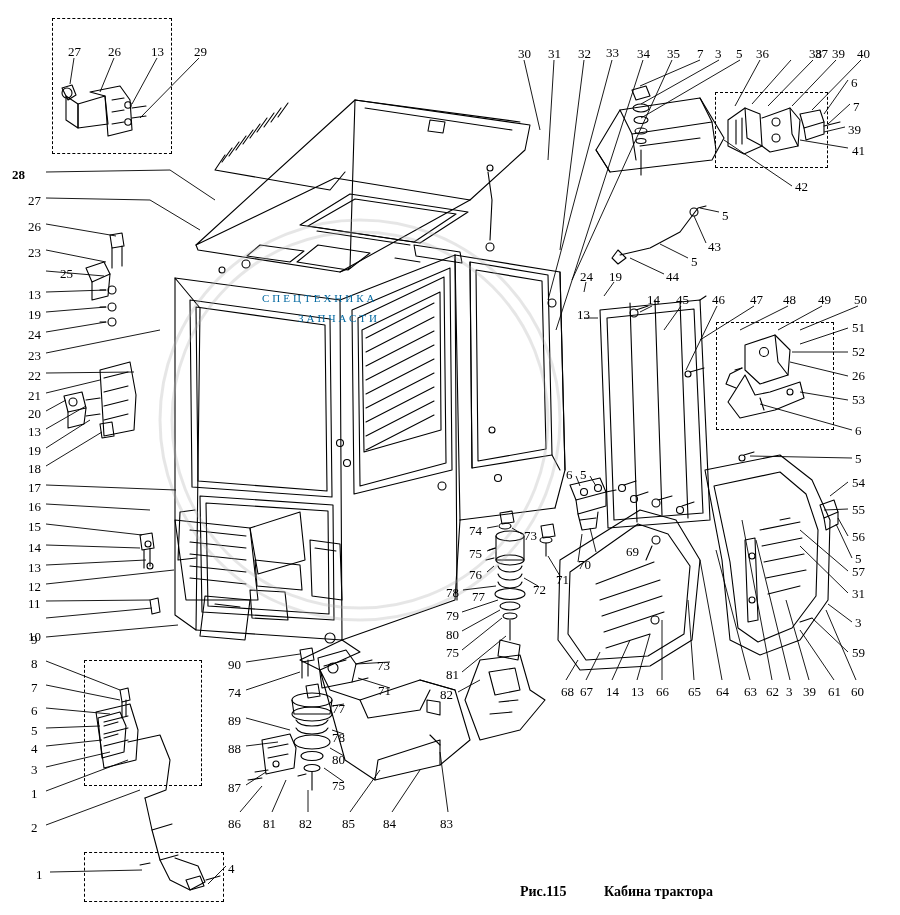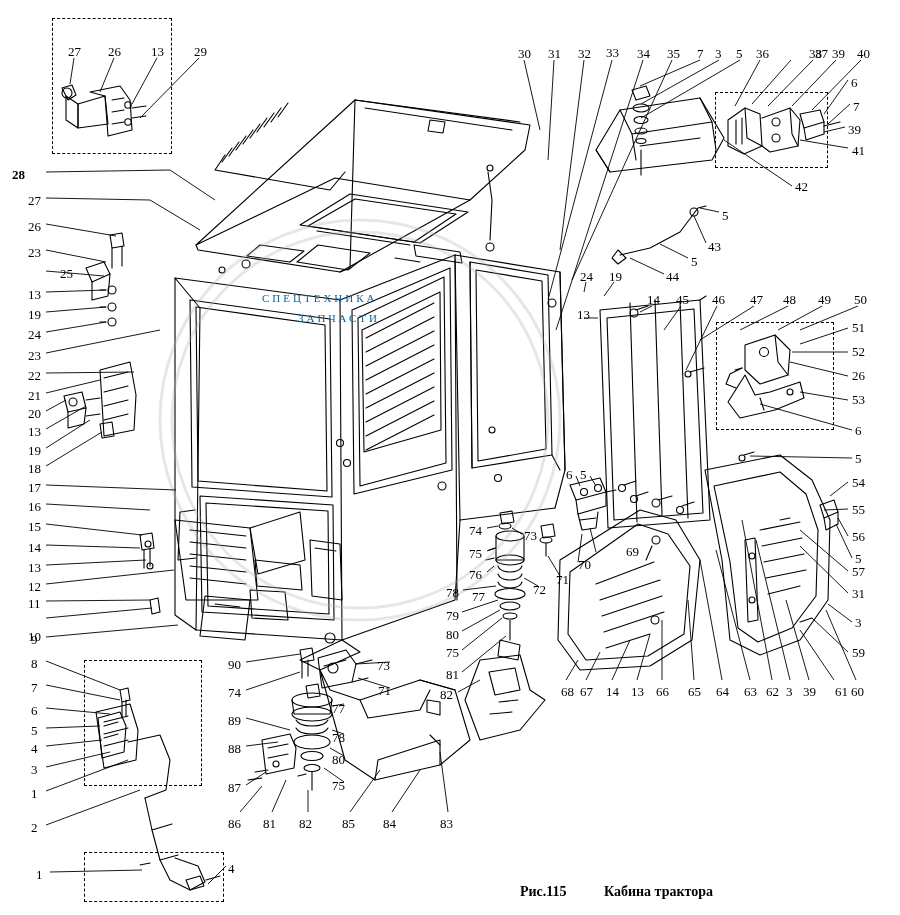--- a/index.html
+++ b/index.html
@@ -665,20 +665,20 @@
       <div class="label" style="left: 580px; top: 685px;">67</div>
       <div class="label" style="left: 606px; top: 685px;">14</div>
       <div class="label" style="left: 631px; top: 685px;">13</div>
       <div class="label" style="left: 656px; top: 685px;">66</div>
       <div class="label" style="left: 688px; top: 685px;">65</div>
       <div class="label" style="left: 716px; top: 685px;">64</div>
       <div class="label" style="left: 744px; top: 685px;">63</div>
       <div class="label" style="left: 766px; top: 685px;">62</div>
       <div class="label" style="left: 786px; top: 685px;">3</div>
       <div class="label" style="left: 803px; top: 685px;">39</div>
-      <div class="label" style="left: 828px; top: 685px; margin-left: 7px;">61</div>
+      <div class="label" style="left: 828px; top: 685px;">61</div>
       <div class="label" style="left: 851px; top: 685px;">60</div>
     </div>
 
   <div class="caption" style="left:520px; top:884px;">Рис.115</div>
   <div class="caption" style="left:604px; top:884px;">Кабина трактора</div>
 
 </div>
 
 </body></html>

